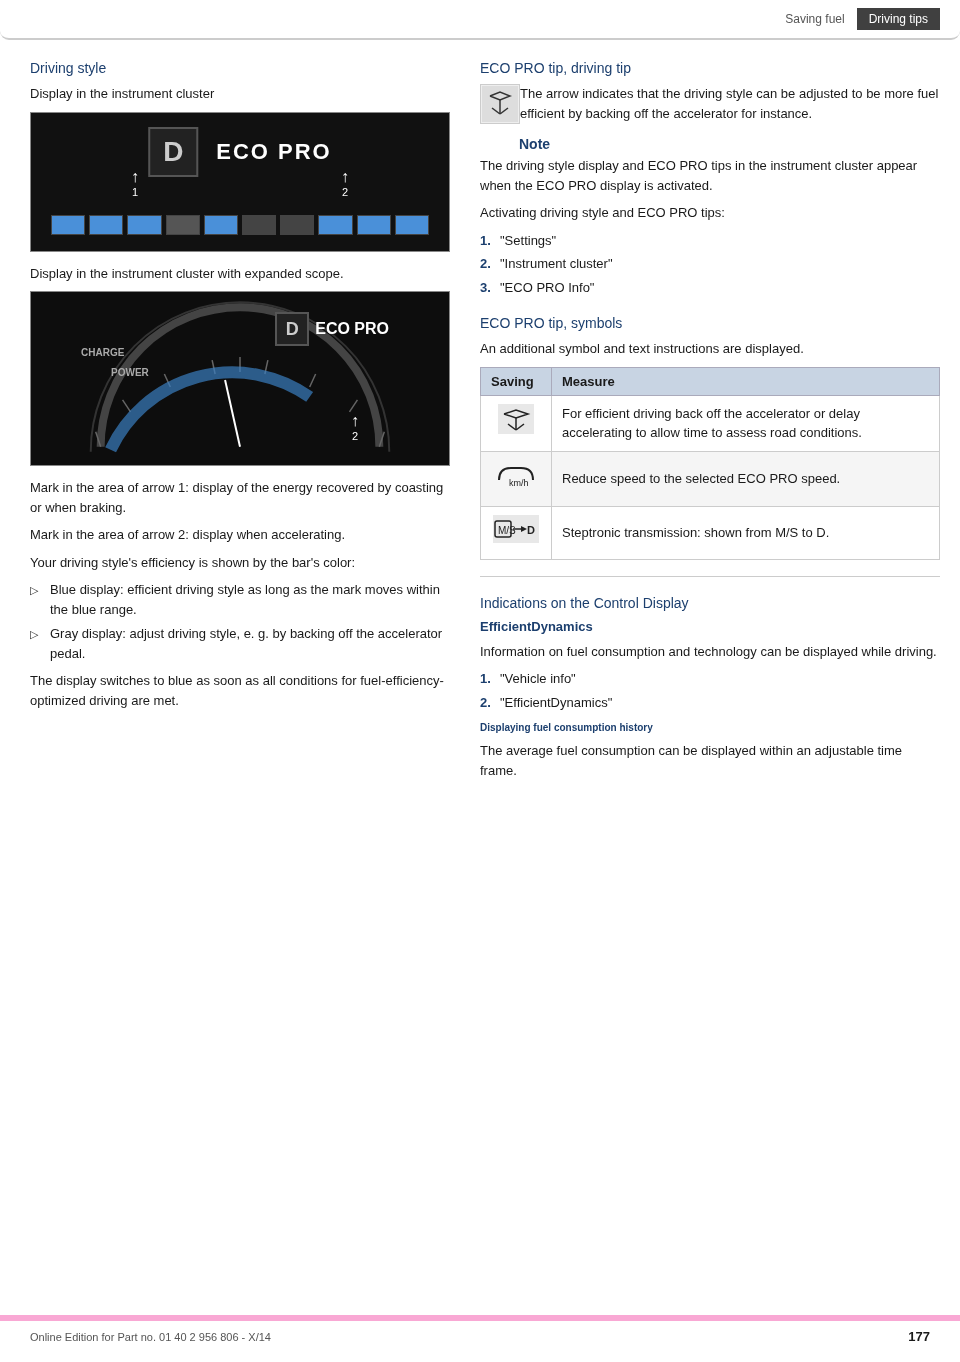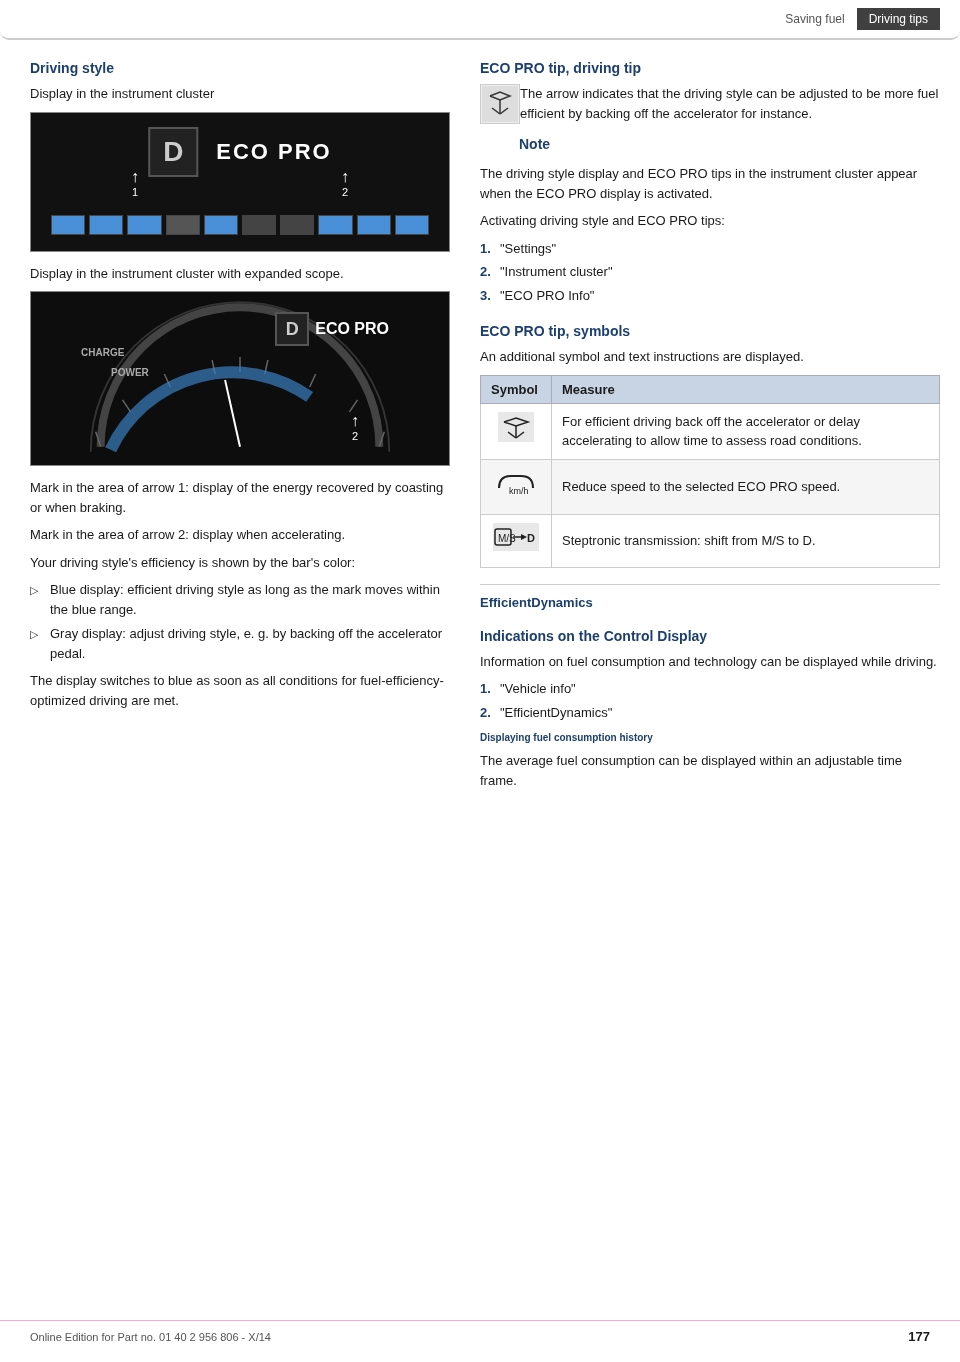--- a/index.html
+++ b/index.html
@@ -54,21 +54,21 @@
 
     
     .right-col {
       flex: 1;
     }
 
     
     .section-title {
       color: #1c3f6e;
       font-size: 14px;
-      font-weight: bold;
+      font-weight: normal;
       margin-bottom: 8px;
       margin-top: 18px;
     }
     .section-title:first-child {
       margin-top: 0;
     }
 
     .body-text {
       font-size: 13px;
       line-height: 1.5;
@@ -239,21 +239,21 @@
 
     
     .note-section {
       margin-top: 12px;
       margin-bottom: 12px;
     }
     .note-title {
       color: #1c3f6e;
       font-size: 14px;
       font-weight: bold;
-      margin-bottom: 12px;
+      margin-bottom: 4px;
       padding-left: 39px;
     }
     .numbered-list {
       list-style: none;
       padding: 0;
       margin-bottom: 8px;
     }
     .numbered-list li {
       padding-left: 20px;
       position: relative;
@@ -328,21 +328,21 @@
     
     .footer {
       position: absolute;
       bottom: 10px;
       left: 0;
       right: 0;
       display: flex;
       align-items: center;
       justify-content: space-between;
       padding: 8px 30px;
-      border-top: 1px solid #f9a8d4;
+      border-top: 6px solid #f9a8d4;
       font-size: 11px;
       color: #555;
     }
     .page-number {
       font-size: 13px;
       font-weight: bold;
       color: #1a1a1a;
     }
 
     .divider-line {
@@ -501,21 +501,21 @@
         </li>
       </ol>
     </div>
 
     <div class="section-title">ECO PRO tip, symbols</div>
     <p class="body-text">An additional symbol and text instructions are displayed.</p>
 
     <table class="symbol-table">
       <thead>
         <tr>
-          <th>Symbol</th>
+          <th>Saving</th>
           <th>Measure</th>
         </tr>
       </thead>
       <tbody>
         <tr>
           <td class="symbol-cell">
             <svg width="36" height="30" viewBox="0 0 36 30" xmlns="http://www.w3.org/2000/svg">
               <rect width="36" height="30" fill="#e8e8e8"></rect>
               <polyline points="6,10 18,6 30,10 18,14 6,10" fill="none" stroke="#222" stroke-width="1.5"></polyline>
               <line x1="18" y1="14" x2="18" y2="26" stroke="#222" stroke-width="1.5"></line>
@@ -539,30 +539,30 @@
           <td class="symbol-cell">
             <svg width="46" height="28" viewBox="0 0 46 28" xmlns="http://www.w3.org/2000/svg">
               <rect width="46" height="28" fill="#e8e8e8"></rect>
               <rect x="2" y="6" width="16" height="16" rx="2" fill="none" stroke="#222" stroke-width="1.5"></rect>
               <text x="5" y="19" font-size="10" fill="#222" font-family="Arial">M/S</text>
               <line x1="20" y1="14" x2="30" y2="14" stroke="#222" stroke-width="1.5" marker-end="url(#arr)"></line>
               <polygon points="28,11 34,14 28,17" fill="#222"></polygon>
               <text x="34" y="19" font-size="11" fill="#222" font-family="Arial" font-weight="bold">D</text>
             </svg>
           </td>
-          <td>Steptronic transmission: shift from M/S to D.</td>
+          <td>Steptronic transmission: shown from M/S to D.</td>
         </tr>
       </tbody>
     </table>
 
     <hr class="divider-line">
 
+    <div class="section-title">Indications on the Control Display</div>
+
     <div class="section-title" style="color:#1c3f6e; font-size:13px; font-weight:bold; margin-top:6px;">EfficientDynamics</div>
-
-    <div class="section-title">Indications on the Control Display</div>
 
     <p class="body-text">Information on fuel consumption and technology can be displayed while driving.</p>
 
     <ol class="numbered-list">
       <li>
         <span class="num">1.</span>
         <span class="text">"Vehicle info"</span>
       </li>
       <li>
         <span class="num">2.</span>

